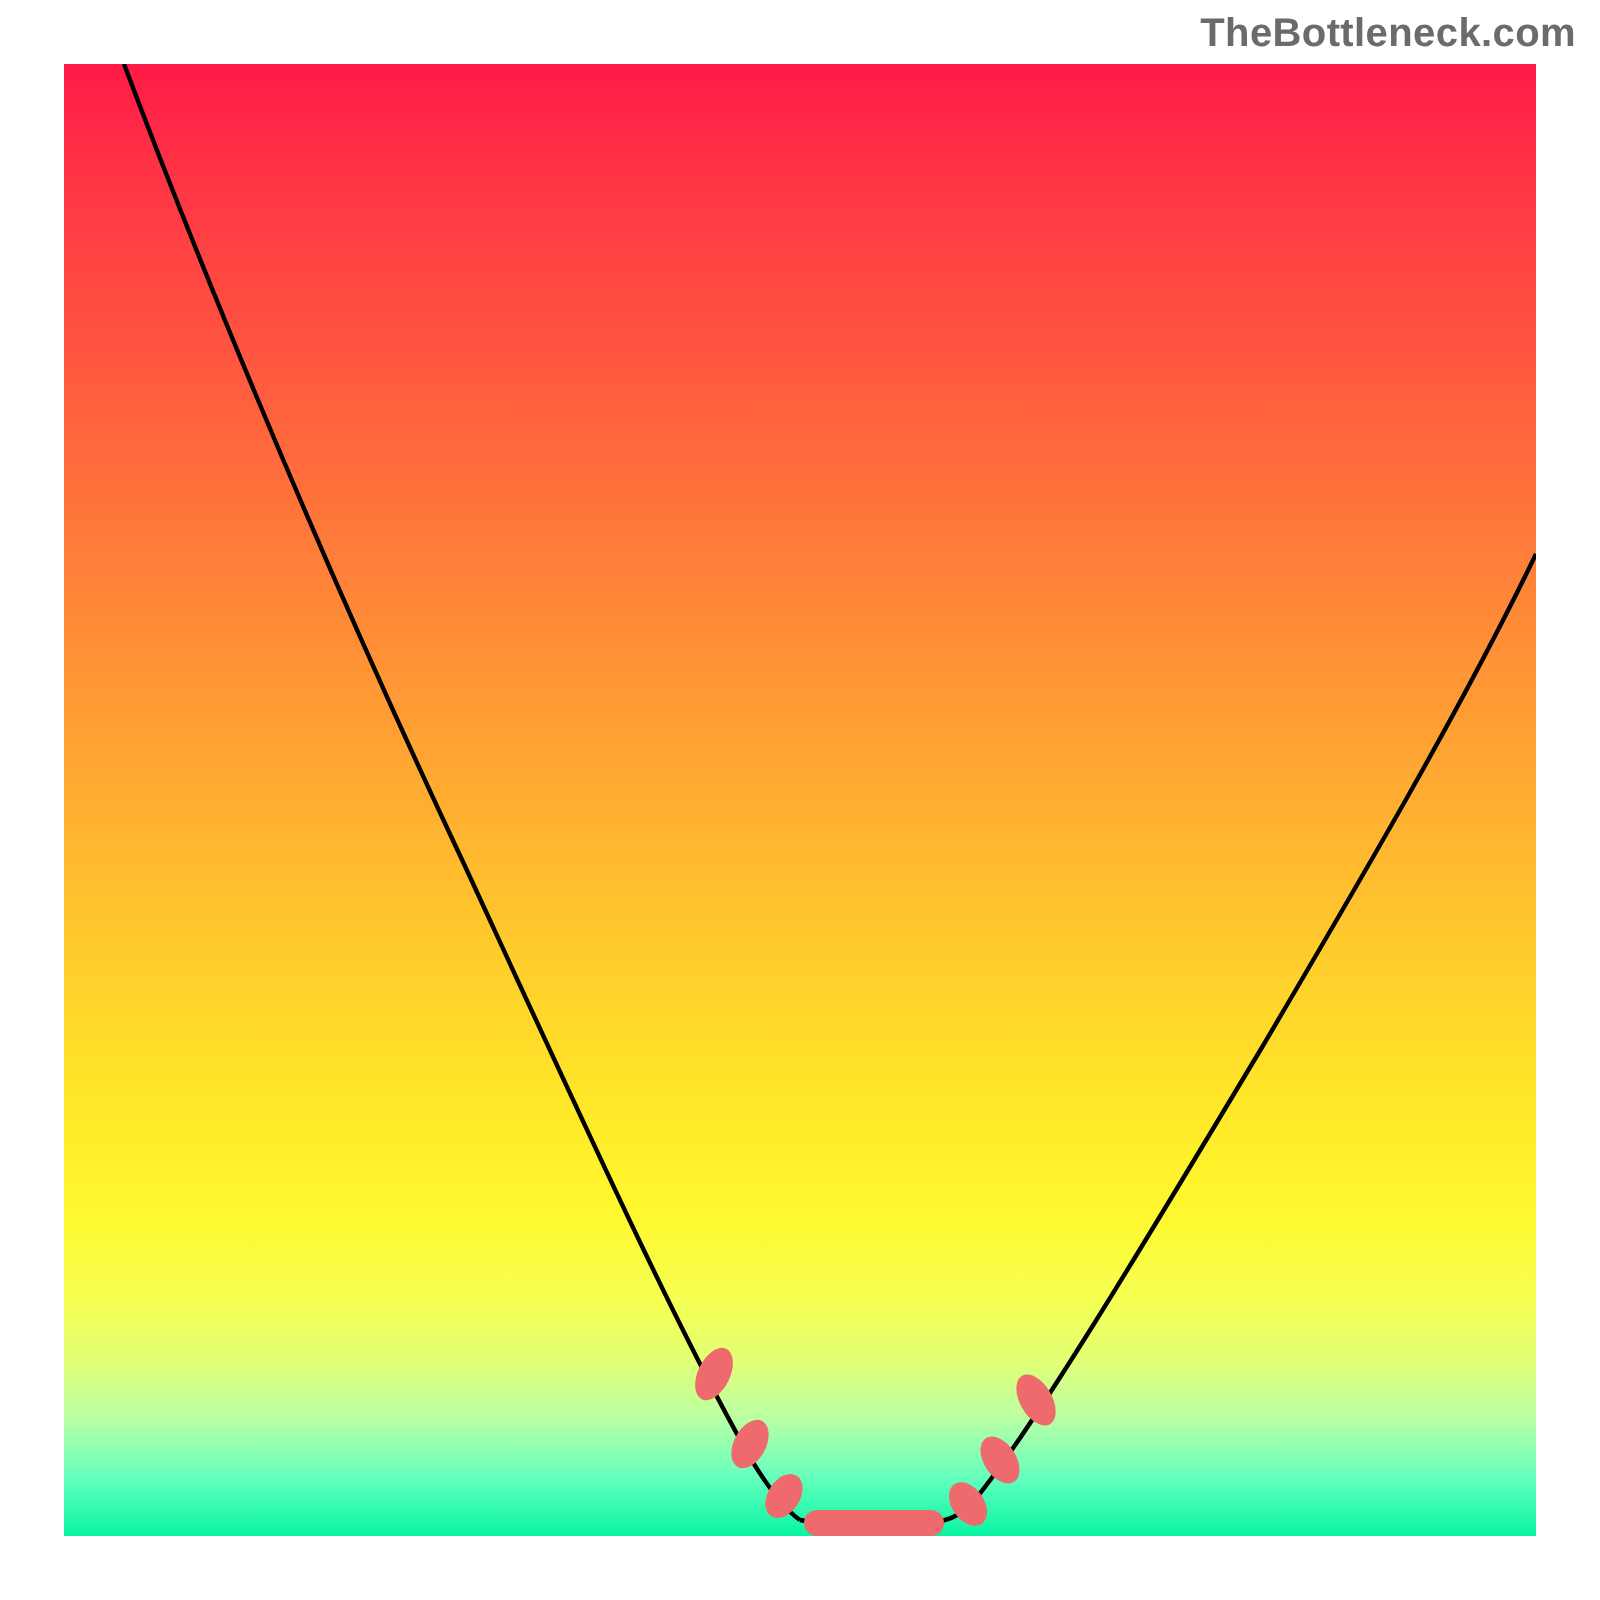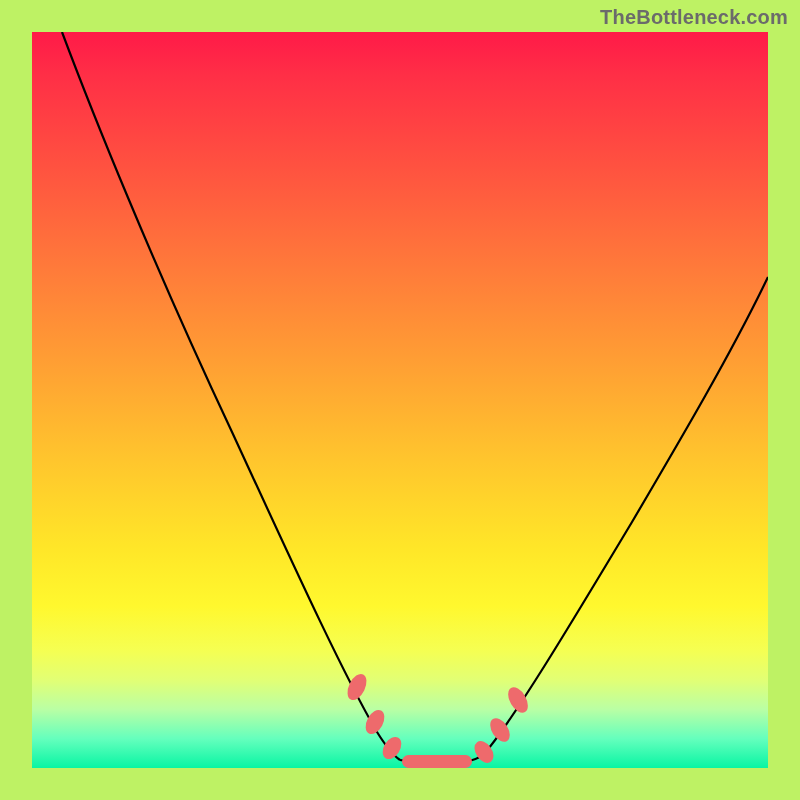--- a/index.html
+++ b/index.html
@@ -8,21 +8,21 @@
     width: 800px;
     height: 800px;
     background: #000;
   }
   .frame {
     position: absolute;
     left: 0;
     top: 0;
     width: 800px;
     height: 800px;
-    background: #bef264;
+    background: #ffffff;
   }
   .plot-area {
     position: absolute;
     left: 32px;
     top: 32px;
     width: 736px;
     height: 736px;
     background: linear-gradient(to bottom,
       #ff1a48 0%,
       #ff2f46 6%,

